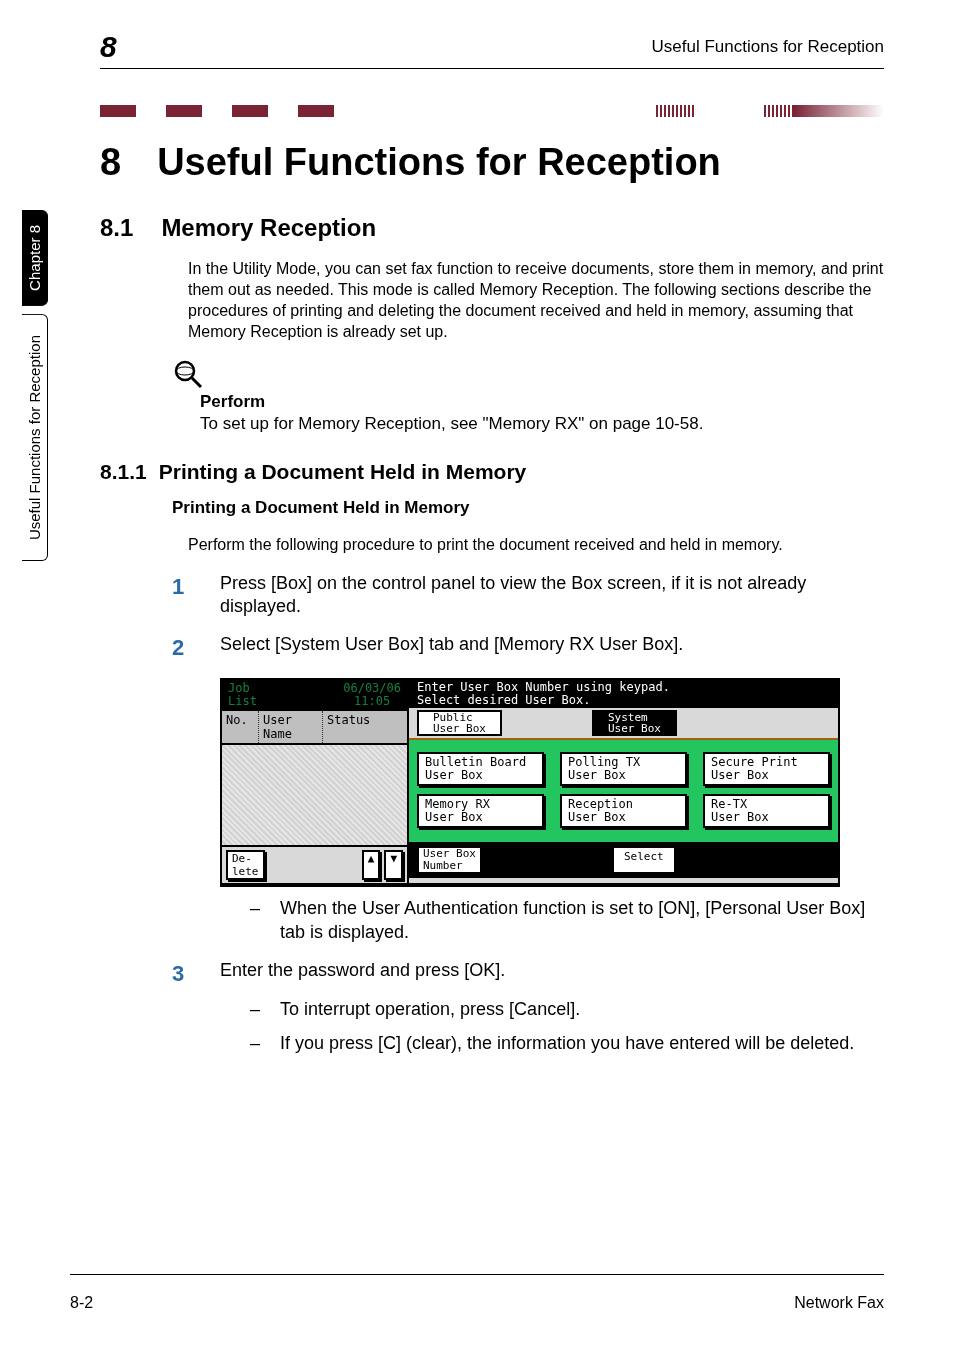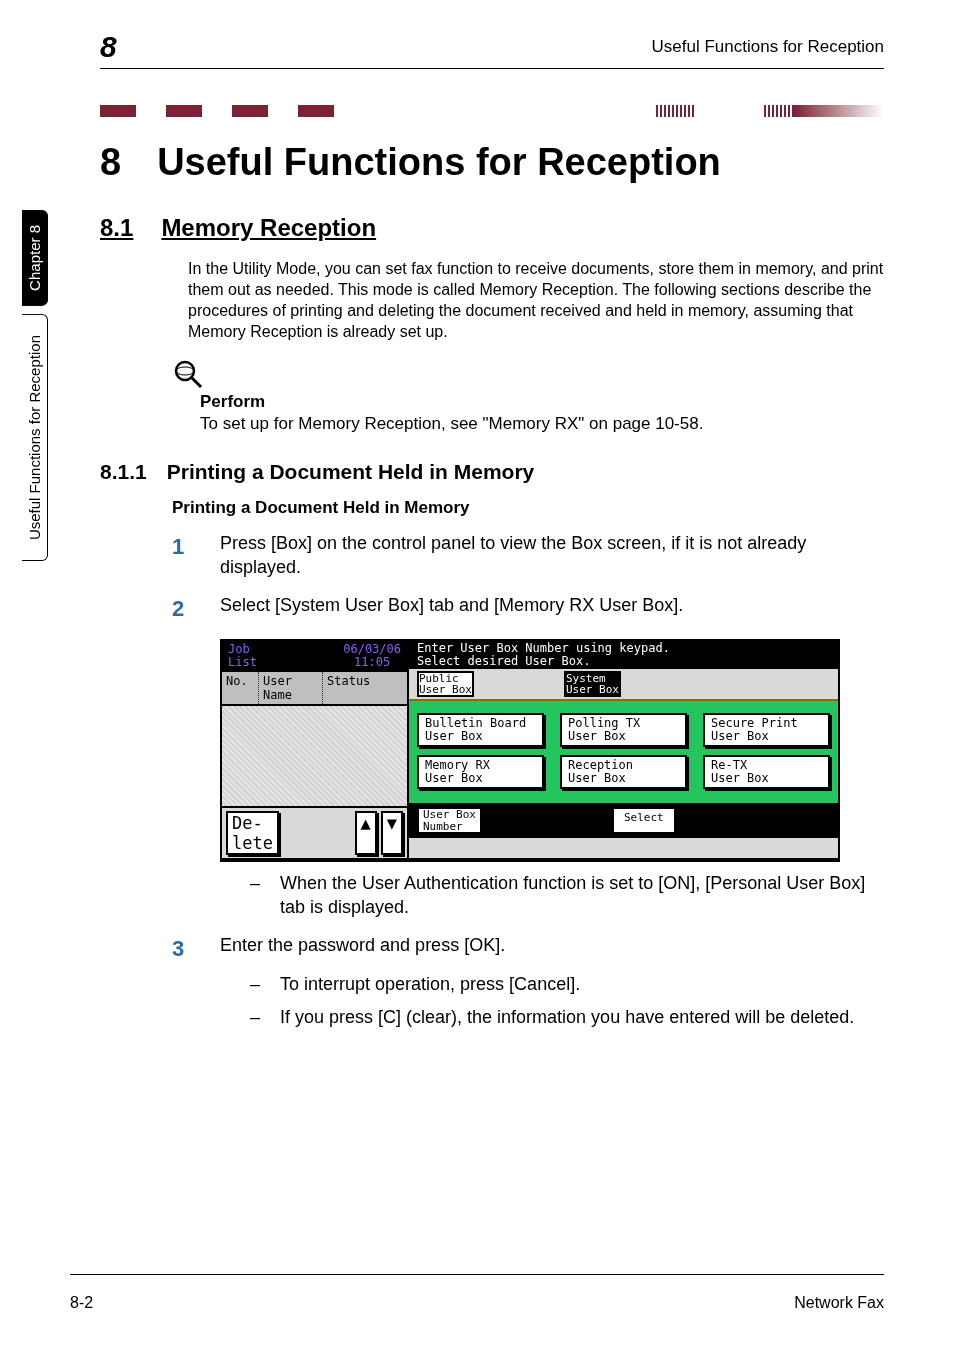--- a/index.html
+++ b/index.html
@@ -119,34 +119,33 @@
   }
   .h1-text {
     font-weight: bold;
     font-size: 38px;
   }
   .h2-row {
     display: flex;
     align-items: baseline;
     gap: 28px;
     margin: 18px 0 10px 0;
-    text-decoration: underline;
   }
   .h2-num {
     font-weight: bold;
     font-size: 24px;
   }
   .h2-text {
     font-weight: bold;
     font-size: 24px;
   }
   .h3-row {
     display: flex;
     align-items: flex-start;
-    gap: 20px;
+    gap: 12px;
     margin: 26px 0 12px 0;
   }
   .h3-num {
     font-weight: bold;
     font-size: 21px;
   }
   .h3-text {
     font-weight: bold;
     font-size: 21px;
   }
@@ -228,21 +227,21 @@
   .lcd-top {
     display: flex;
   }
   .lcd-job {
     width: 185px;
     border-right: 2px solid #000;
     border-bottom: 2px solid #000;
   }
   .lcd-job-header {
     background: #000;
-    color: #8b5cf6;
+    color: #15803d;
     display: flex;
     justify-content: space-between;
     padding: 2px 6px;
     line-height: 1.05;
   }
   .lcd-job-labels {
     display: flex;
     background: #bfbfbf;
     border-top: 2px solid #000;
     border-bottom: 2px solid #000;
@@ -259,41 +258,41 @@
     display: flex;
     gap: 4px;
     padding: 3px 4px;
     border-top: 2px solid #000;
   }
   .lcd-btn {
     border: 2px solid #000;
     background: #fff;
     box-shadow: 2px 2px 0 #000;
     padding: 0 4px;
-    font-size: 17px;
+    font-size: 11px;
   }
   .lcd-right {
     flex: 1;
     border-bottom: 2px solid #000;
   }
   .lcd-title {
     background: #000;
     color: #fff;
     padding: 1px 8px;
     line-height: 1.1;
   }
   .lcd-tabs {
     display: flex;
     gap: 90px;
     padding: 2px 8px;
   }
   .lcd-tab {
     border: 2px solid #000;
     background: #fff;
-    padding: 0 0;
+    padding: 0 14px;
     line-height: 1.0;
     font-size: 11px;
   }
   .lcd-tab.active { background: #000; color: #fff; }
   .lcd-grid {
     background: #22c55e;
     padding: 12px 8px 6px 8px;
     border-top: 2px solid #a16207;
   }
   .lcd-grid-row {
@@ -390,20 +389,21 @@
       <div class="detail-label">Perform</div>
       <div class="detail-text">To set up for Memory Reception, see "Memory RX" on page 10-58.</div>
     </div>
 
     <div class="h3-row">
       <span class="h3-num">8.1.1</span>
       <span class="h3-text">Printing a Document Held in Memory</span>
     </div>
 
     <div class="h4">Printing a Document Held in Memory</div>
+    <p class="body-text">Perform the following procedure to print the document received and held in memory.</p>
 
     <div class="step">
       <span class="step-num">1</span>
       <span>Press [Box] on the control panel to view the Box screen, if it is not already displayed.</span>
     </div>
 
     <div class="step">
       <span class="step-num">2</span>
       <span>Select [System User Box] tab and [Memory RX User Box].</span>
     </div>

